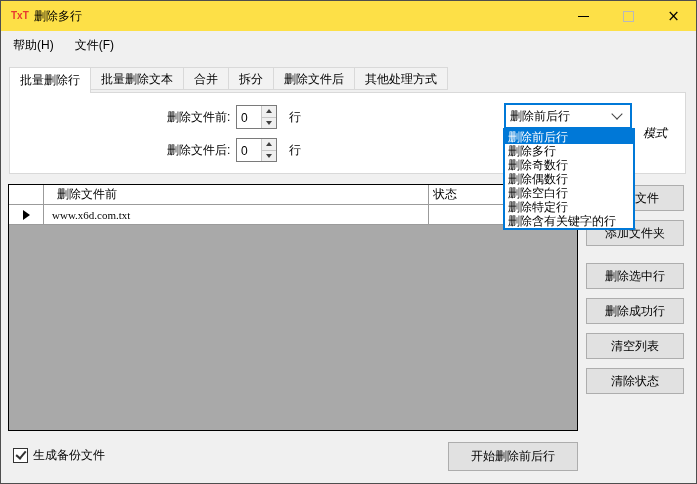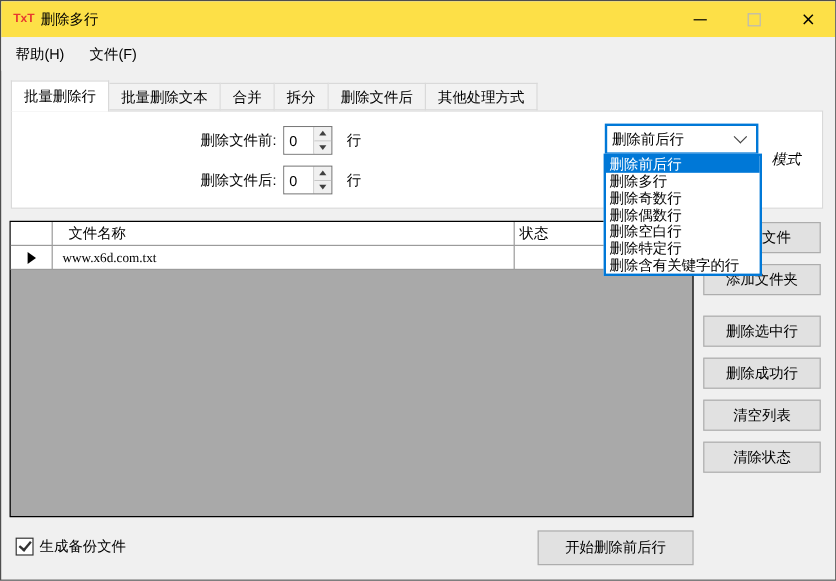--- a/index.html
+++ b/index.html
@@ -10,21 +10,21 @@
   .win-title{position:absolute;left:33px;top:7px;font-size:12px;}
   .win-controls{position:absolute;right:0;top:0;height:30px;display:flex;}
   .win-btn{width:45px;height:30px;display:flex;align-items:center;justify-content:center;}
   .glyph-min{width:11px;height:0;border-top:1px solid #000;}
   .glyph-max{width:9px;height:9px;border:1px solid #b9b9b9;}
   .glyph-close{font-size:15px;line-height:15px;color:#000;font-family:"DejaVu Sans",sans-serif;}
   
   .menubar{position:absolute;left:0;top:30px;width:100%;height:28px;background:#f0f0f0;display:flex;align-items:center;}
   .menu-item{padding:5px 9px;margin-left:3px;}
   
-  .tabstrip{position:absolute;left:8px;top:66px;height:26px;display:flex;align-items:center;z-index:3;}
+  .tabstrip{position:absolute;left:8px;top:66px;height:26px;display:flex;align-items:flex-start;z-index:3;}
   .tab{box-sizing:border-box;height:23px;line-height:22px;padding:0 10px;background:#f2f2f2;border:1px solid #d9d9d9;border-left:none;white-space:nowrap;}
   .tab.active{height:26px;line-height:25px;background:#fff;border:1px solid #d9d9d9;border-bottom:none;z-index:4;}
   .tab:nth-child(2){border-left:none;}
   
   .tabpanel{position:absolute;left:8px;top:91px;width:677px;height:82px;background:#fff;border:1px solid #d9d9d9;box-sizing:border-box;z-index:2;}
   .fieldlabel{position:absolute;white-space:nowrap;}
   .spinner{position:absolute;width:41px;height:24px;border:1px solid #7a7a7a;background:#fff;box-sizing:border-box;display:flex;}
   .spinner input{flex:1;width:20px;border:none;outline:none;font-size:12px;padding:2px 0 0 4px;font-family:"Liberation Sans",sans-serif;}
   .spinbtns{width:15px;display:flex;flex-direction:column;border-left:1px solid #c7c7c7;}
   .spinbtn{flex:1;background:#f0f0f0;display:flex;align-items:center;justify-content:center;border-bottom:1px solid #c7c7c7;}
@@ -124,21 +124,21 @@
     <div class="combobox">
       <span class="value">删除前后行</span>
       <span class="chev"></span>
     </div>
     <span class="fieldlabel" style="left:633px;top:32px;font-style:italic;">模式</span>
   </div>
 
   <div class="grid">
     <div class="grid-row grid-header">
       <div class="gcell c0"></div>
-      <div class="gcell c1">文件名称</div>
+      <div class="gcell c1">删除文件前</div>
       <div class="gcell c2">状态</div>
     </div>
     <div class="grid-row">
       <div class="gcell c0">
           <div class="row-marker"></div>
         </div>
       <div class="gcell c1 cell-file">www.x6d.com.txt</div>
       <div class="gcell c2"></div>
     </div>
   </div>

